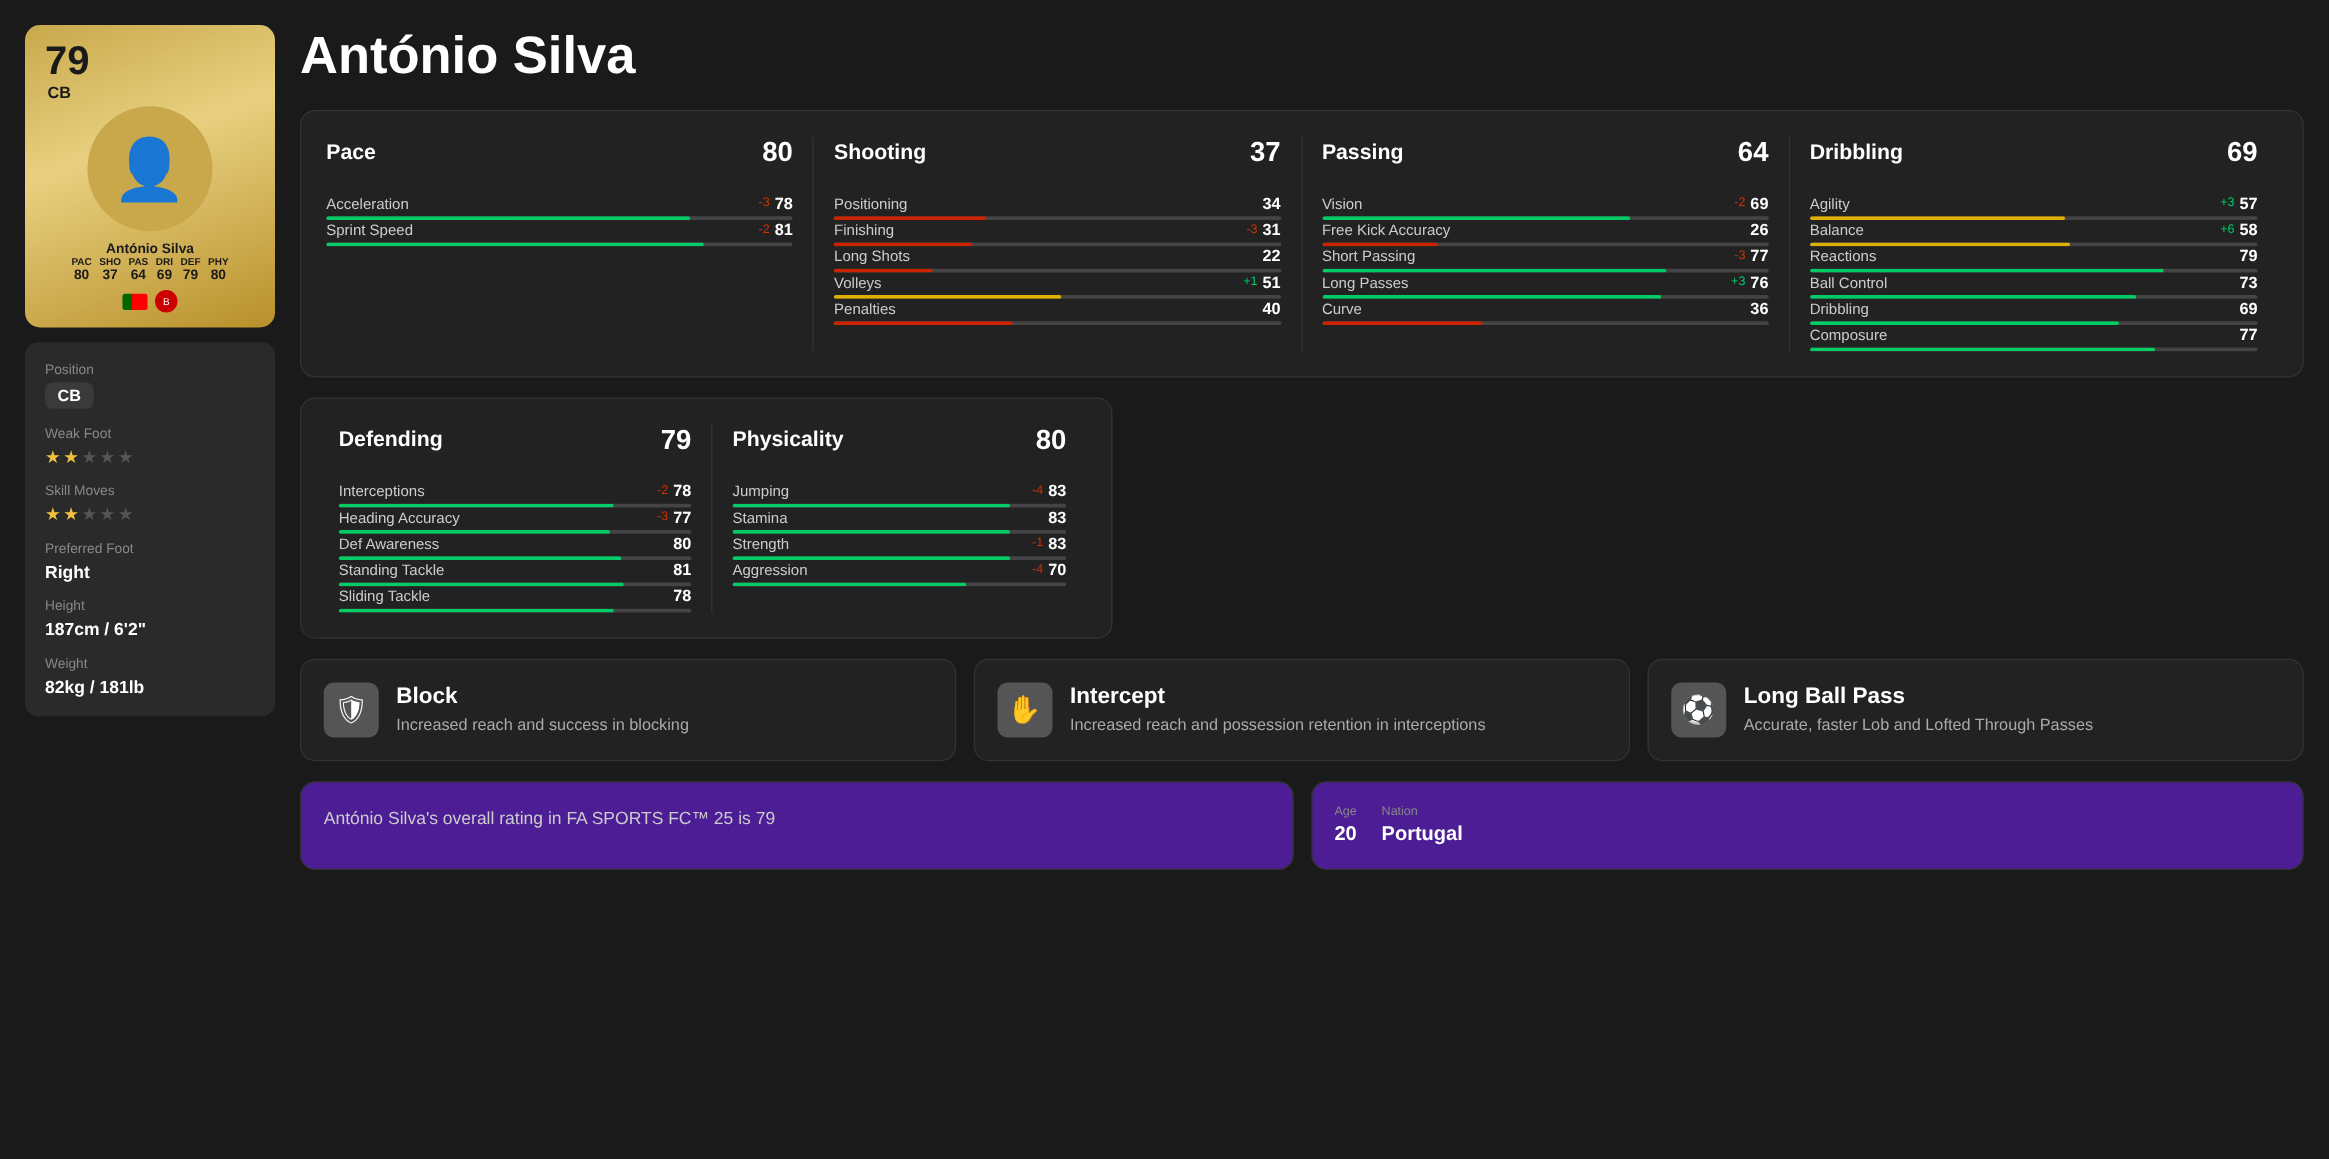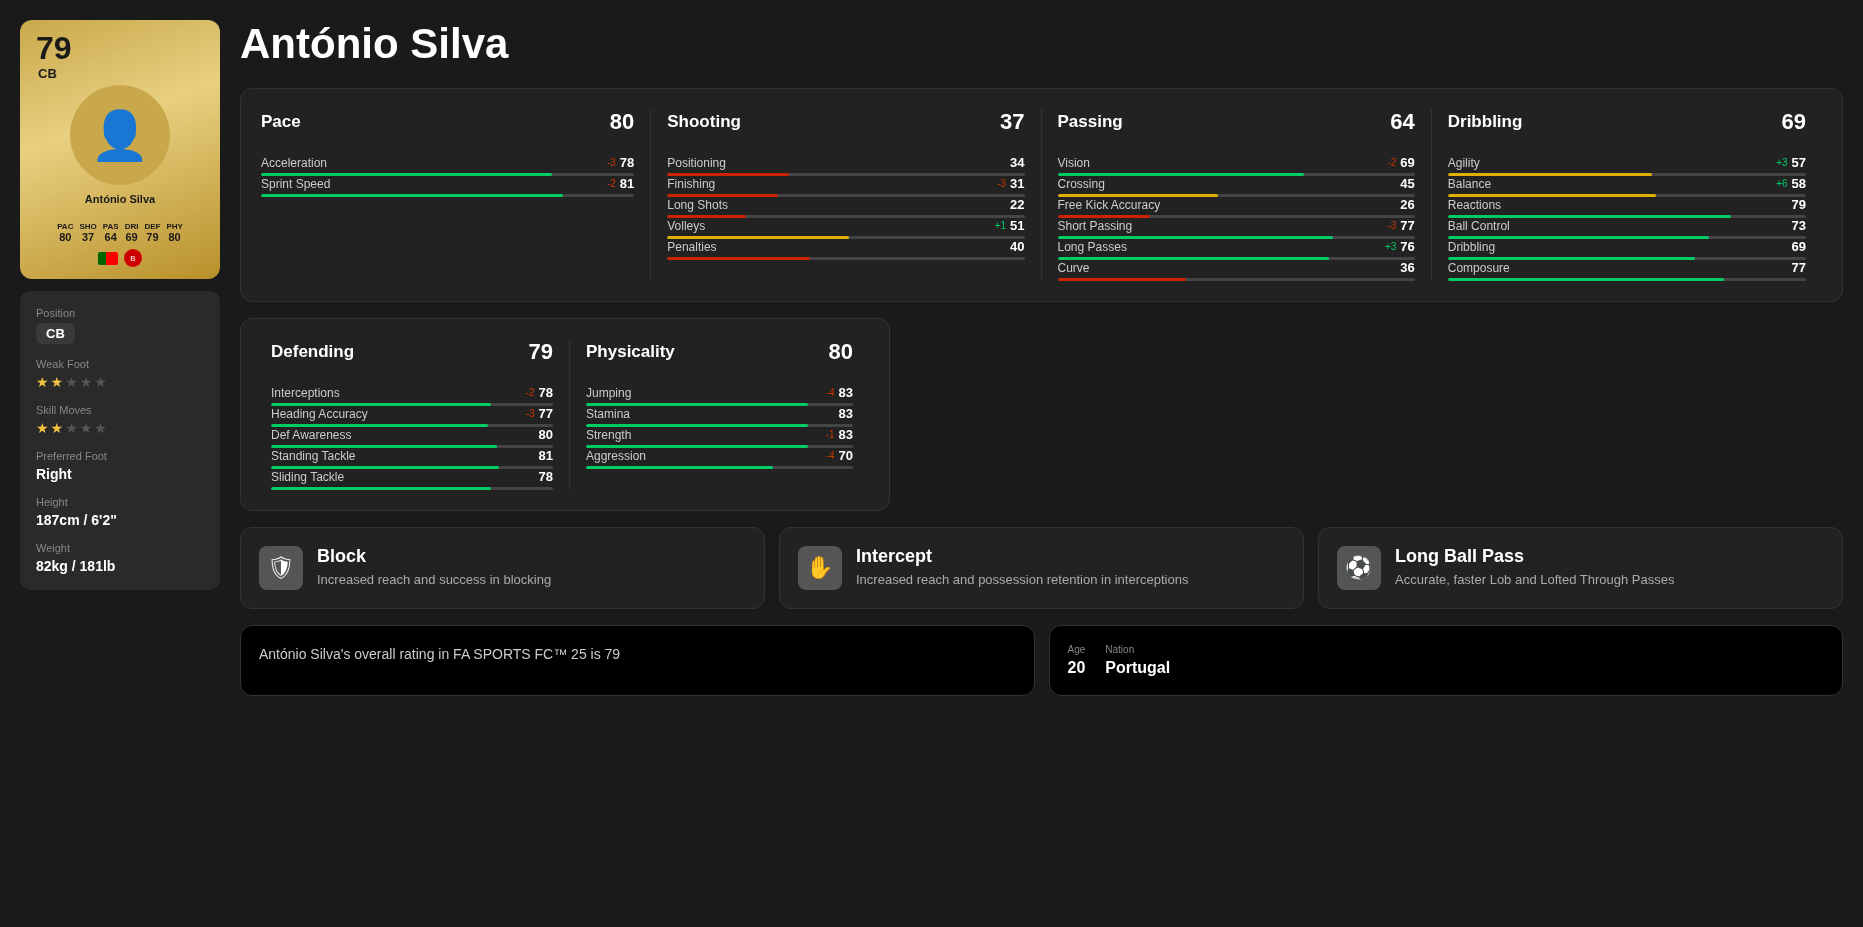--- a/index.html
+++ b/index.html
@@ -69,21 +69,21 @@
       font-size: 11px;
       font-weight: 700;
       color: #1a1a1a;
       text-align: center;
       margin-top: 4px;
     }
 
     .card-stats-row {
       display: flex;
       gap: 6px;
-      margin-top: 17px;
+      margin-top: 0;
       font-size: 9px;
       color: #1a1a1a;
       text-align: center;
     }
 
     .card-stat-item {
       display: flex;
       flex-direction: column;
       align-items: center;
     }
@@ -307,21 +307,21 @@
     }
 
     
     .bottom-row {
       display: grid;
       grid-template-columns: 1fr 1fr;
       gap: 14px;
     }
 
     .bottom-card {
-      background: #000000;
+      background: #4c1d95;
       border-radius: 12px;
       padding: 18px;
       border: 1px solid #333;
     }
 
     .bottom-card-text {
       font-size: 14px;
       color: #ccc;
       line-height: 1.5;
     }
@@ -529,32 +529,20 @@
           <span class="stat-change negative">-2</span>
           <span class="stat-number">69</span>
         </div>
       </div>
       <div class="stat-bar">
         <div class="stat-bar-fill fill-green" style="width: 69%"></div>
       </div>
     </div>
         <div class="stat-row">
       <div class="stat-row-top">
-        <span class="stat-name">Crossing</span>
-        <div class="stat-val-group">
-
-          <span class="stat-number">45</span>
-        </div>
-      </div>
-      <div class="stat-bar">
-        <div class="stat-bar-fill fill-yellow" style="width: 45%"></div>
-      </div>
-    </div>
-        <div class="stat-row">
-      <div class="stat-row-top">
         <span class="stat-name">Free Kick Accuracy</span>
         <div class="stat-val-group">
 
           <span class="stat-number">26</span>
         </div>
       </div>
       <div class="stat-bar">
         <div class="stat-bar-fill fill-red" style="width: 26%"></div>
       </div>
     </div>

